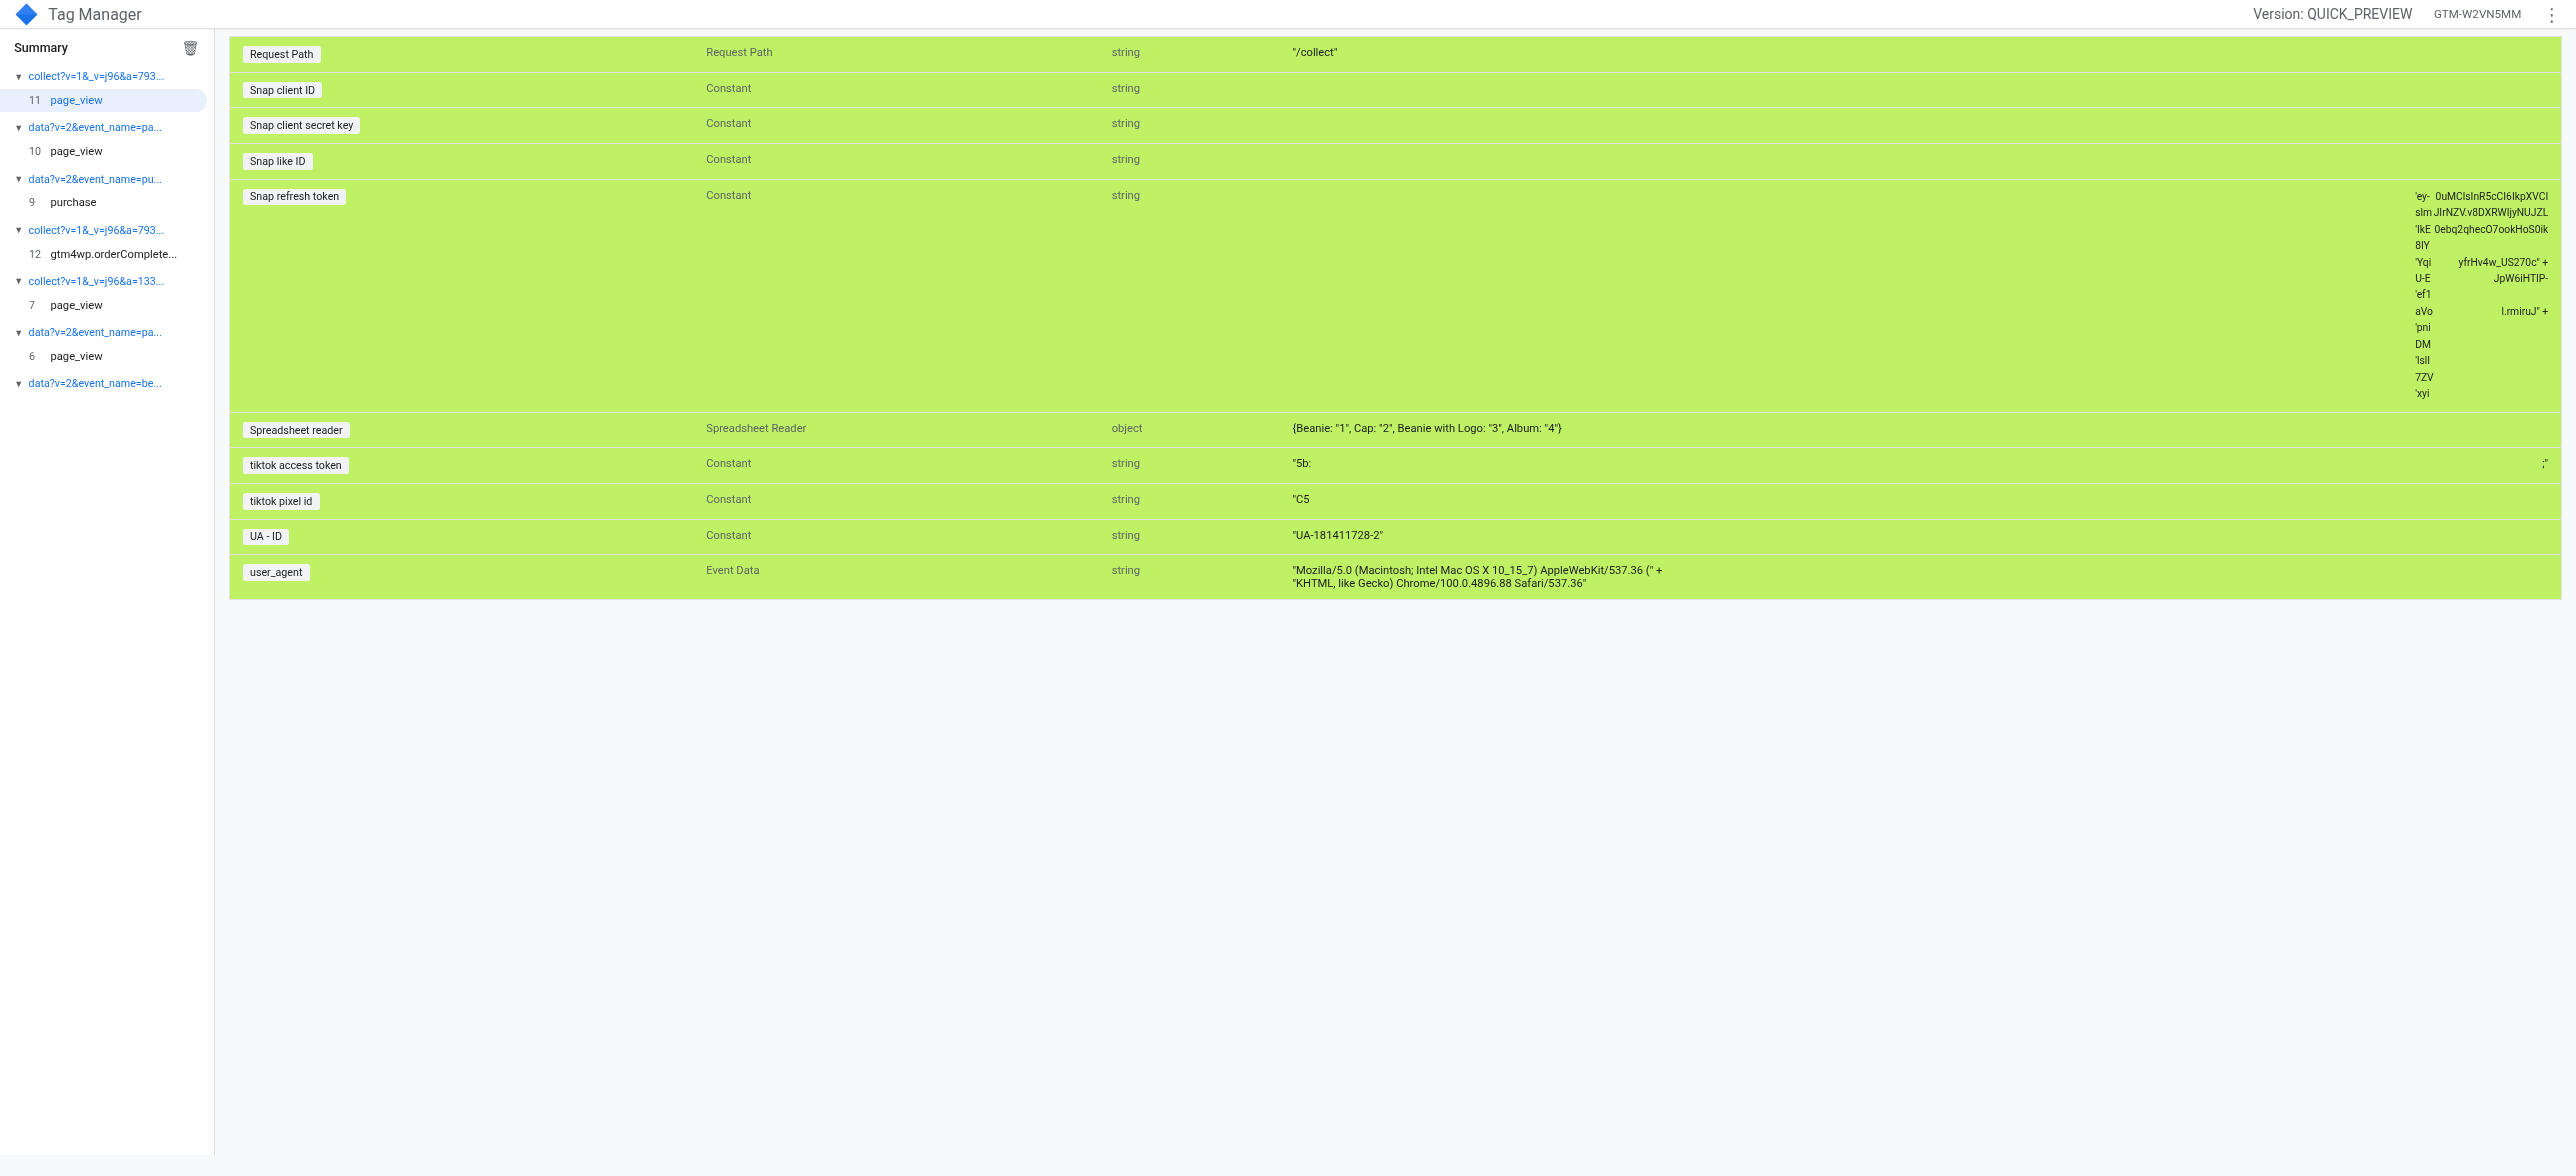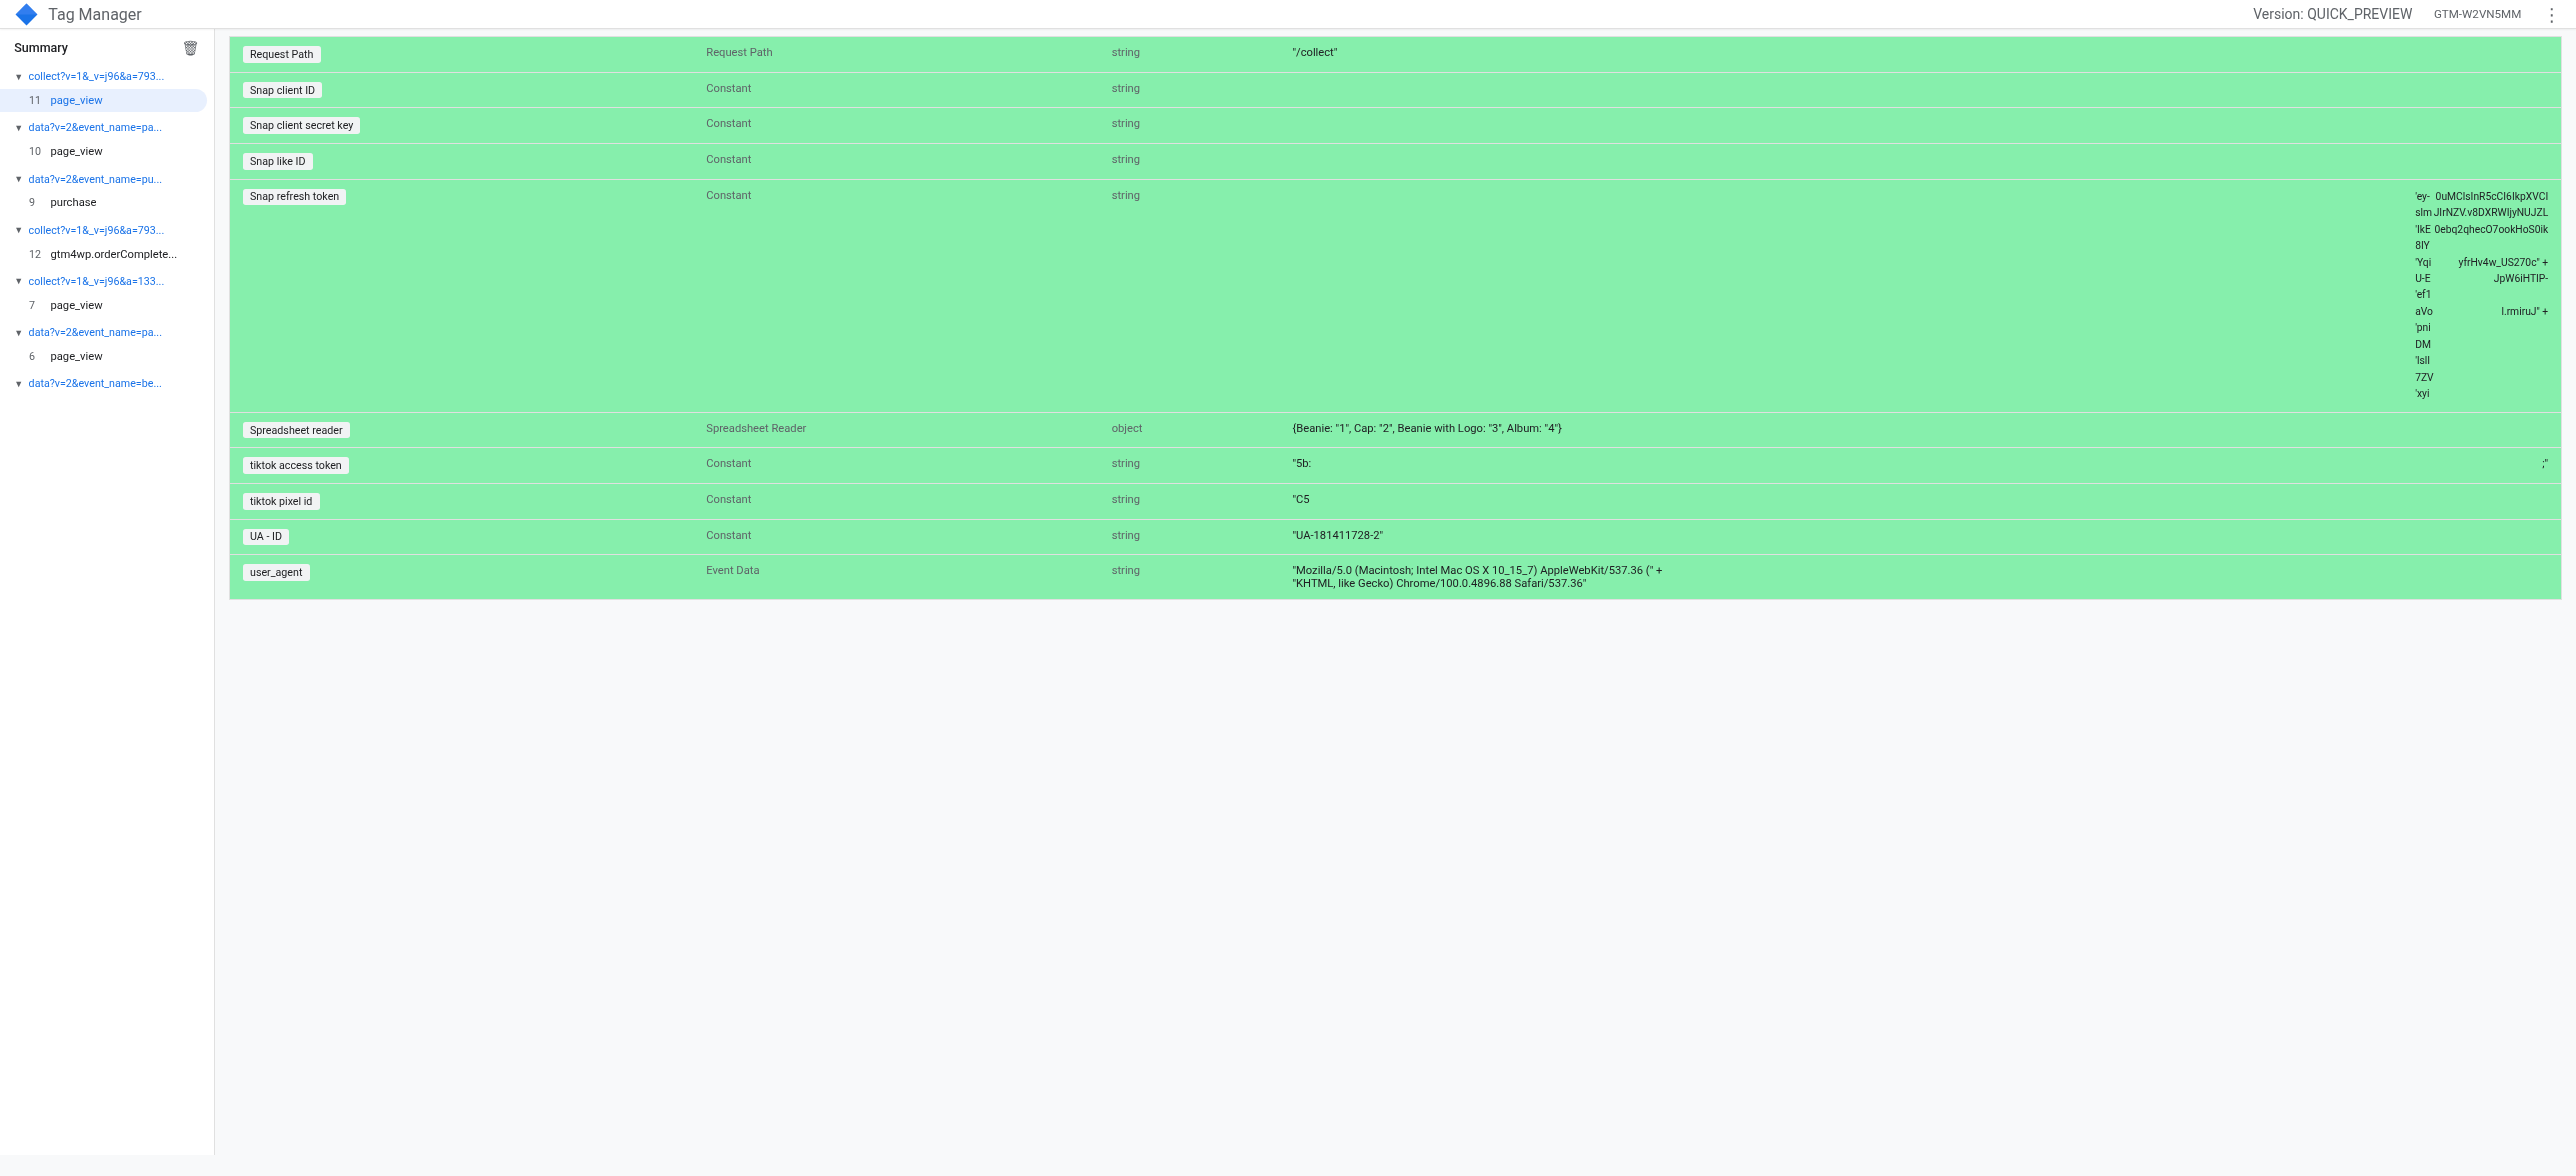--- a/index.html
+++ b/index.html
@@ -136,21 +136,21 @@
     .main {
       flex: 1;
       overflow-y: auto;
       padding: 14.3px;
       background: #f8f9fa;
     }
 
     
     .data-table {
       width: 100%;
-      background: #86efac;
+      background: #bef264;
       border: 0.9px solid #e0e0e0;
       border-collapse: collapse;
     }
     .data-table th, .data-table td {
       border-bottom: 0.9px solid #e0e0e0;
       padding: 9px 12.5px;
       text-align: left;
       vertical-align: top;
       font-size: 11.2px;
     }

